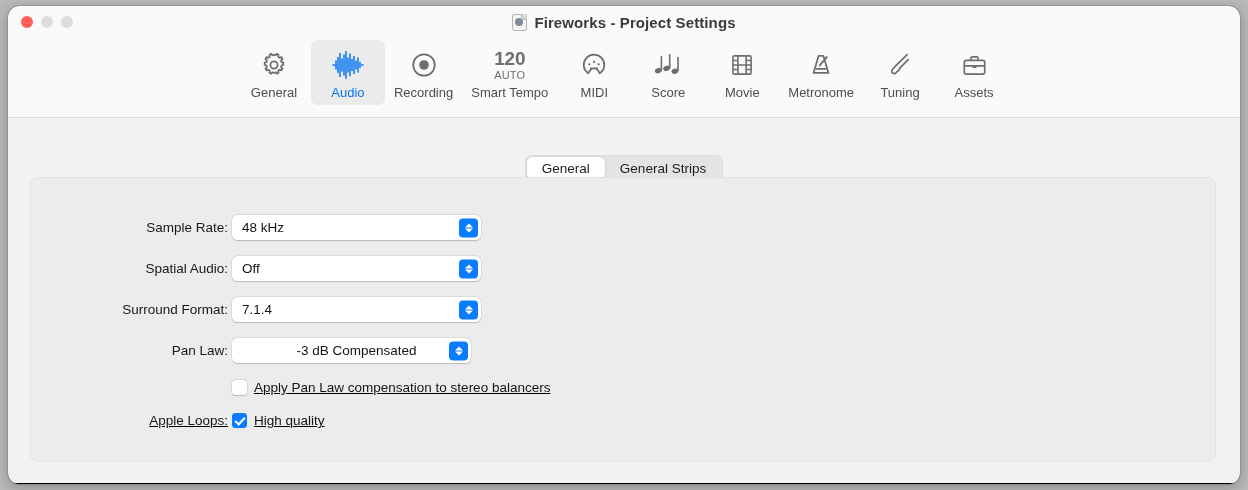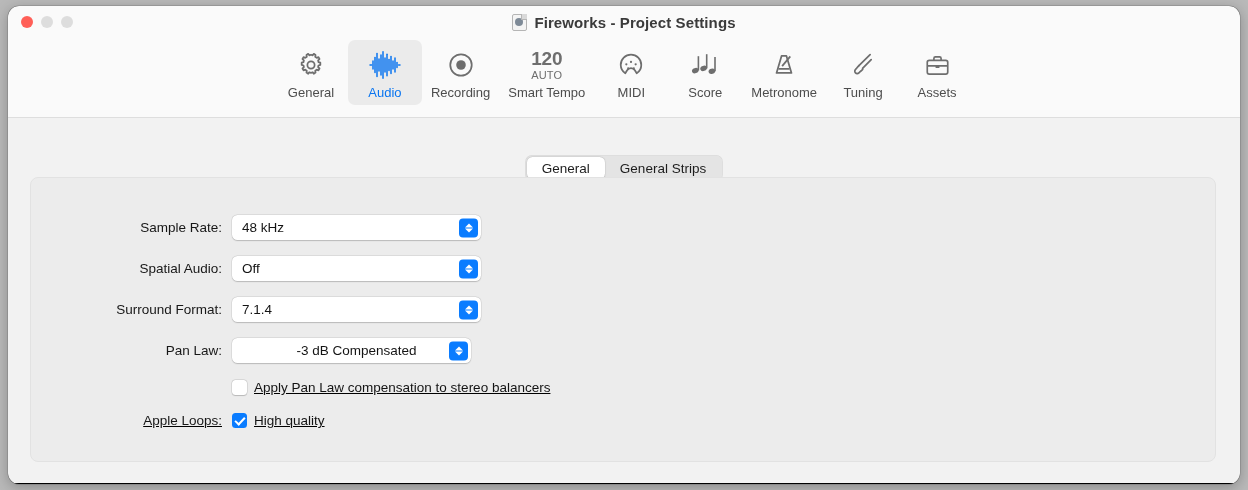--- a/index.html
+++ b/index.html
@@ -214,21 +214,21 @@
   .frow {
     display: flex;
     align-items: center;
     height: 41px;
   }
   .flabel {
     width: 201px;
     text-align: right;
     font-size: 13.5px;
     color: #171717;
-    padding-right: 10px;
+    padding-right: 4px;
     box-sizing: border-box;
     white-space: nowrap;
   }
   .fctl { display: flex; align-items: center; }
 
   
   .popup {
     position: relative;
     height: 25px;
     background: #ffffff;
@@ -407,20 +407,30 @@
               </g>
               <g>
                 <ellipse cx="21.9" cy="20.2" rx="3.4" ry="2.6" transform="rotate(-18 21.9 20.2)"></ellipse>
                 <rect x="24.2" y="6" width="1.6" height="14.2"></rect>
               </g>
             </svg>
           </div>
           <div class="tb-label">Score</div>
         </div>
 
+        <div class="tb-item">
+          <div class="tb-ico">
+            <svg width="26" height="26" viewBox="0 0 24 24" fill="none" stroke="currentColor" stroke-width="1.5">
+              <rect x="3.6" y="3.6" width="16.8" height="16.8" rx="1.3"></rect>
+              <path d="M8.2 3.6v16.8M15.8 3.6v16.8M3.6 12h16.8"></path>
+              <path d="M3.6 7.8h4.6M3.6 16.2h4.6M15.8 7.8h4.6M15.8 16.2h4.6"></path>
+            </svg>
+          </div>
+          <div class="tb-label">Movie</div>
+        </div>
 
 
         <div class="tb-item">
           <div class="tb-ico">
             <svg width="28" height="28" viewBox="0 0 24 24" fill="none" stroke="currentColor" stroke-width="1.5" stroke-linejoin="round">
               <path d="M9.9 4.2h4.2l4.3 14.6H5.6z"></path>
               <path d="M7.3 15.4h9.4"></path>
               <path d="M17.4 4.6L10.4 13"></path>
             </svg>
           </div>

